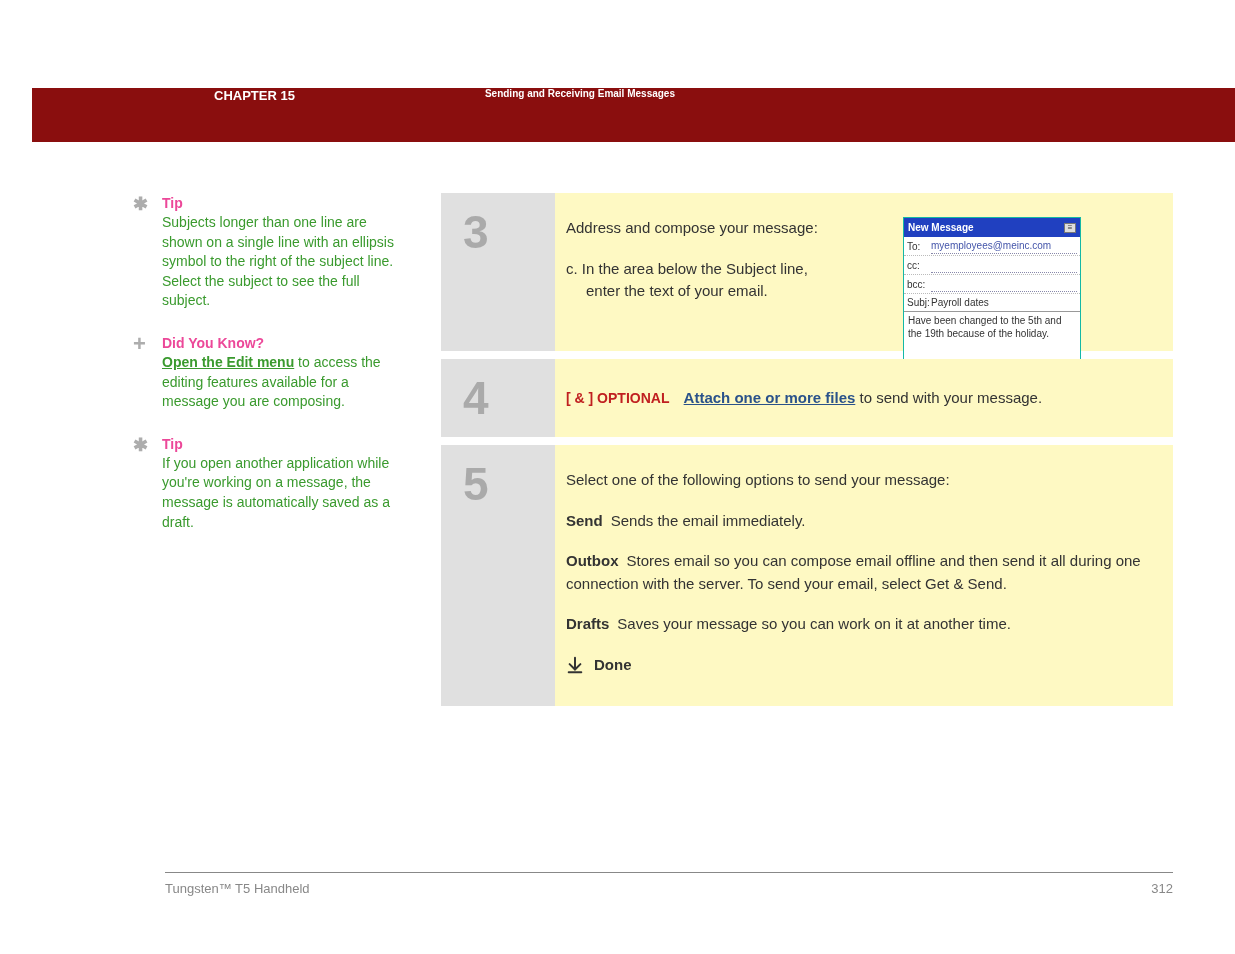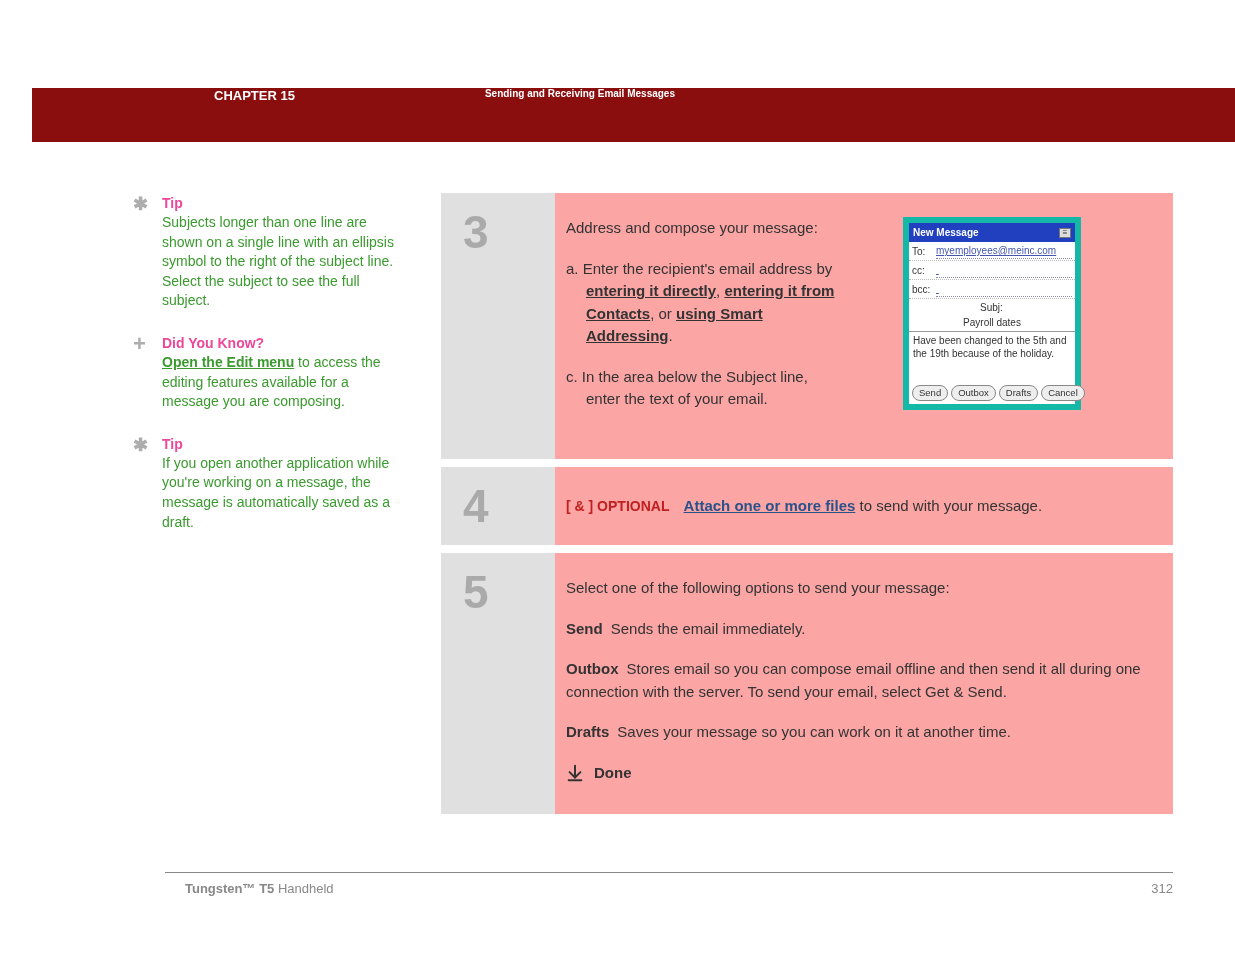--- a/index.html
+++ b/index.html
@@ -17,47 +17,47 @@
     .sidebar-icon.asterisk { top: -2px; }
     .sidebar-icon.plus { font-size: 22px; top: -4px; }
     .sidebar-label { color: #ec4899; font-weight: bold; font-size: 14px; margin-left: 29px; margin-bottom: 2px; }
     .sidebar-body { color: #3a9a2e; font-size: 14px; line-height: 1.4; margin-left: 29px; }
     .sidebar-body .link { text-decoration: underline; font-weight: bold; color: #3a9a2e; }
     
     .main-panel { position: absolute; left: 441px; top: 25px; width: 732px; }
     .step-container { display: flex; margin-bottom: 8px; }
     .step-num-col { width: 114px; background: #e0e0e0; padding: 12px 0 0 22px; }
     .step-num { color: #aaa; font-size: 46px; font-weight: 900; font-family: Arial, sans-serif; }
-    .step-body-col { flex: 1; background: #fca5a5; padding: 24px 20px 30px 11px; color: #333; font-size: 15px; line-height: 1.5; position: relative; }
+    .step-body-col { flex: 1; background: #fef9c3; padding: 24px 20px 30px 11px; color: #333; font-size: 15px; line-height: 1.5; position: relative; }
     
     .step3-text { width: 280px; }
     .step3-text p { margin-bottom: 18px; }
     .step3-text .sub { padding-left: 20px; text-indent: -20px; margin-bottom: 18px; }
     .step3-text .link { font-weight: bold; text-decoration: underline; color: #333; }
     
-    .mock-device { position: absolute; right: 92px; top: 24px; width: 178px; border: 6px solid #14b8a6; background: #fff; font-size: 10px; }
+    .mock-device { position: absolute; right: 92px; top: 24px; width: 178px; border: 1px solid #14b8a6; background: #fff; font-size: 10px; }
     .mock-title { background: #2040c0; color: #fff; font-weight: bold; padding: 2px 4px; display:flex; justify-content: space-between; align-items:center;}
     .mock-title .menu-icon { background:#ddd; color:#333; width:12px; height:10px; display:inline-flex; align-items:center; justify-content:center; font-size:8px; border:1px solid #777;}
     .mock-row { display: flex; border-bottom: 1px dotted #bbb; align-items: center; padding: 1px 3px; font-size: 10px; }
     .mock-row .lbl { width: 24px; font-weight: normal; color: #333; padding-right:3px; }
-    .mock-row .val { color: #4455aa; flex:1; border-bottom: 1px dotted #88a; text-decoration: underline; }
+    .mock-row .val { color: #4455aa; flex:1; border-bottom: 1px dotted #88a; }
     .mock-body { padding: 2px 4px; min-height: 50px; font-size: 10px; color:#333; line-height:1.3; }
     .mock-btnrow { display: flex; gap: 3px; padding: 3px; justify-content: flex-start; }
     .mock-btn { border: 1px solid #888; border-radius: 9px; padding: 0px 6px; font-size: 9.5px; background:#eee; }
     
     .optional-tag { color: #c02020; font-weight: bold; margin-right: 10px; font-size: 14px;}
     .step-body-col .body-link { font-weight: bold; text-decoration: underline; color: #2a528a; }
     
     .step5 .term { font-weight: bold; margin-right: 8px; }
     .step5 p { margin-bottom: 18px; }
     .done-row { display: flex; align-items: center; gap: 10px; font-weight: bold; font-size: 15px;}
     .done-icon { width: 18px; height: 18px; }
     
     .footer { position: absolute; left: 165px; top: 872px; width: 1008px; border-top: 1px solid #888; padding-top: 8px; display: flex; justify-content: space-between; color: #888; font-size: 13px; }
-    .footer .prod { font-weight: bold; margin-left: 20px; }
+    .footer .prod { font-weight: normal; }
     .footer .hand { font-weight: normal; }
   </style>
 </head>
 <body>
 
 <div class="top-band">
   <span class="chapter-label">CHAPTER 15</span>
   <span class="chapter-title">Sending and Receiving Email Messages</span>
 </div>
 
@@ -84,43 +84,40 @@
 
   <div class="main-panel">
 
     <div class="step-container">
       <div class="step-num-col">
         <div class="step-num">3</div>
       </div>
       <div class="step-body-col">
         <div class="step3-text">
           <p>Address and compose your message:</p>
-          <p class="sub">
-            <span>a.  Enter the recipient's email address by </span><span class="link">entering it directly</span><span>, </span><span class="link">entering it from Contacts</span><span>, or </span><span class="link">using Smart Addressing</span><span>.</span>
-          </p>
           <p class="sub">c.  In the area below the Subject line, enter the text of your email.</p>
         </div>
         <div class="mock-device">
           <div class="mock-title">
             <span>New Message</span>
             <span class="menu-icon">≡</span>
           </div>
           <div class="mock-row">
             <span class="lbl">To:</span>
             <span class="val">myemployees@meinc.com</span>
           </div>
           <div class="mock-row">
             <span class="lbl">cc:</span>
             <span class="val">&nbsp;</span>
           </div>
           <div class="mock-row">
             <span class="lbl">bcc:</span>
             <span class="val">&nbsp;</span>
           </div>
-          <div class="mock-row" style="border-bottom:1px solid #999;flex-direction:column;">
+          <div class="mock-row" style="border-bottom:1px solid #999;">
             <span class="lbl">Subj:</span>
             <span>Payroll dates</span>
           </div>
           <div class="mock-body">Have been changed to the 5th and the 19th because of the holiday.</div>
           <div class="mock-btnrow">
             <span class="mock-btn">Send</span>
             <span class="mock-btn">Outbox</span>
             <span class="mock-btn">Drafts</span>
             <span class="mock-btn">Cancel</span>
           </div>

